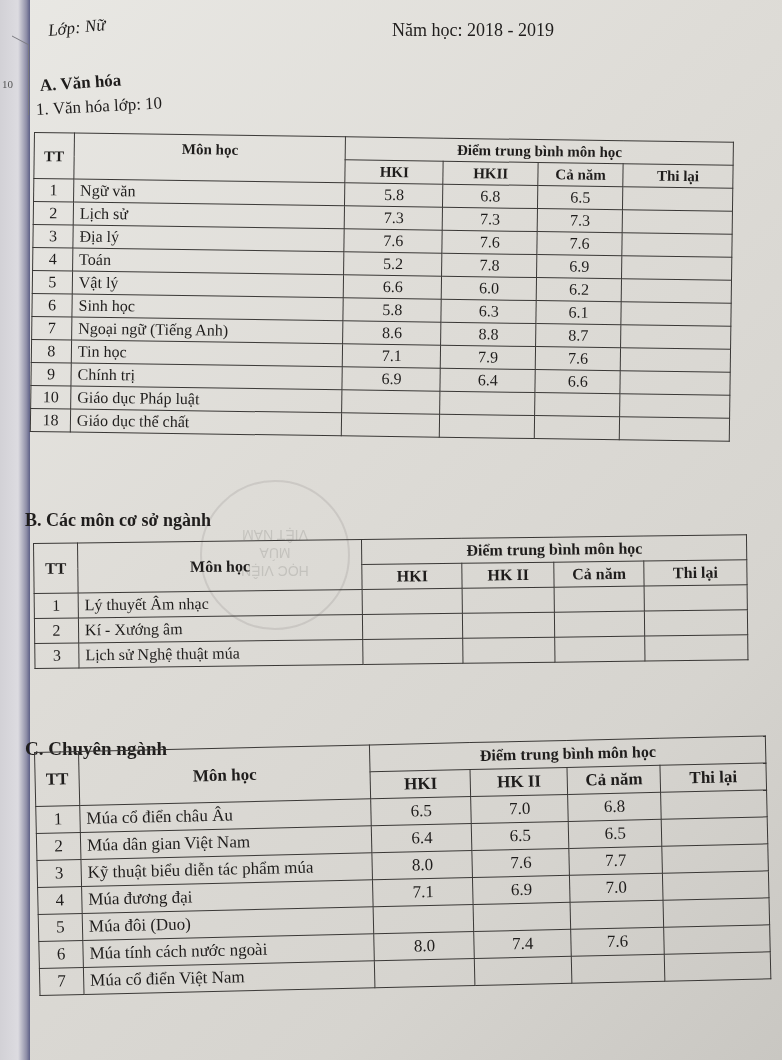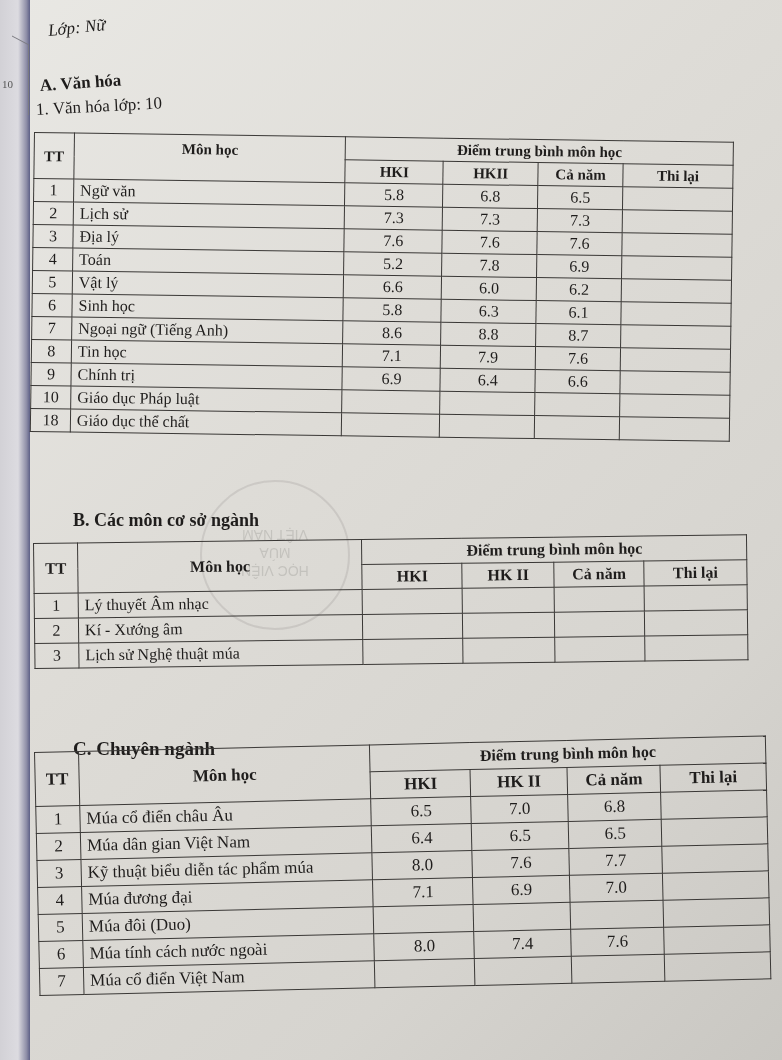--- a/index.html
+++ b/index.html
@@ -64,21 +64,20 @@
       position: absolute;
       left: 36px; top: 88px;
       font-size: 17px;
       transform: rotate(-3deg);
       transform-origin: left center;
     }
     .section-title {
       position: absolute;
       font-size: 18px;
       font-weight: bold;
-      padding-left: 48px;
     }
     .stamp {
       position: absolute;
       left: 200px; top: 480px;
       width: 150px; height: 150px;
       border: 2px solid rgba(120,118,115,0.18);
       border-radius: 50%;
       color: rgba(110,108,105,0.22);
       font-family: "Liberation Sans", sans-serif;
       font-size: 14px;
@@ -135,20 +134,24 @@
 <body>
 
 <div class="page">
 
   <div class="binder">
     <div class="binder-line"></div>
     <div class="binder-mark">10</div>
   </div>
 
   <div class="lop">Lớp: Nữ</div>
+  <div class="namhoc">
+    <span>Năm học:</span>
+    <span>2018 - 2019</span>
+  </div>
 
   <div class="section-a">A. Văn hóa</div>
   <div class="section-a1" style="top:100px;">1. Văn hóa lớp: 10</div>
 
   <div class="stamp">
     <div>HỌC VIỆN</div>
     <div>MÚA</div>
     <div>VIỆT NAM</div>
   </div>
 

